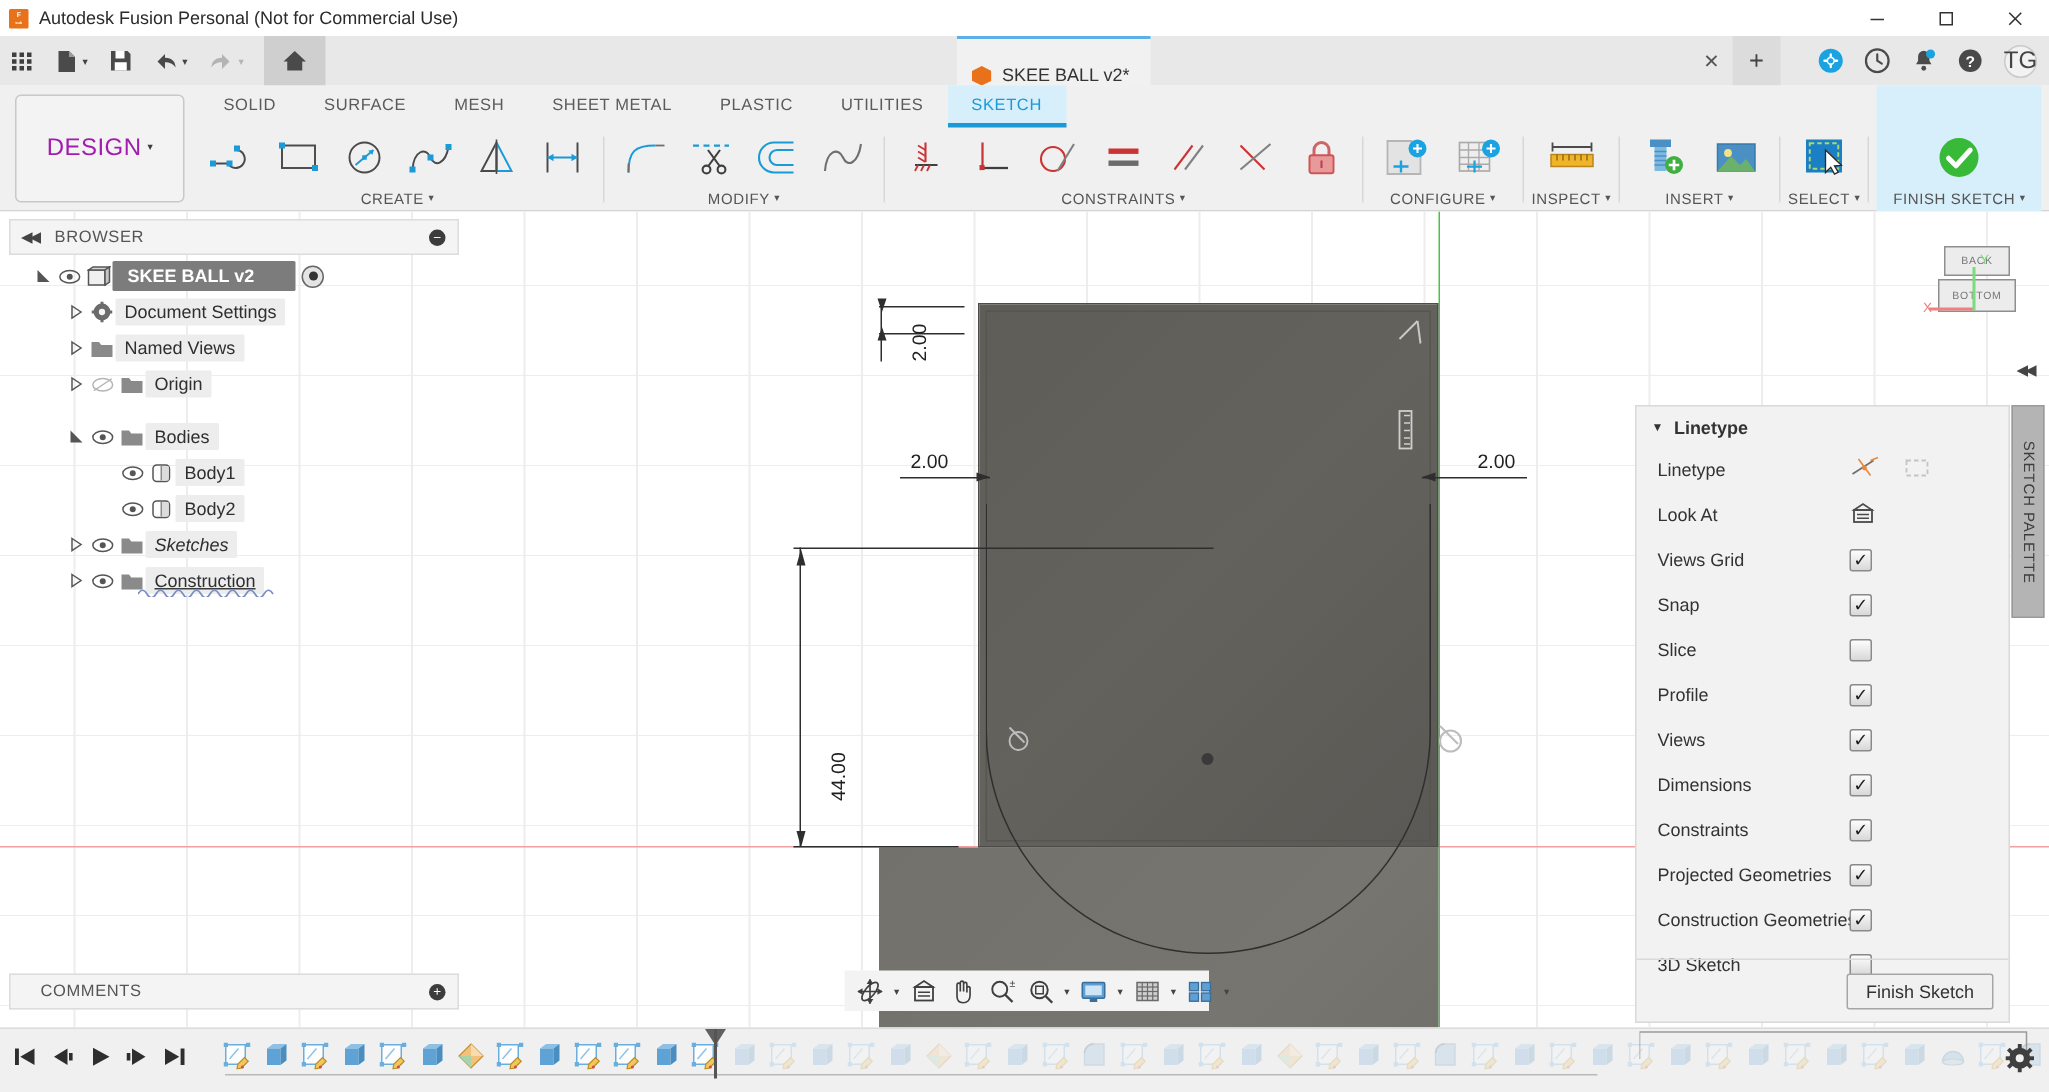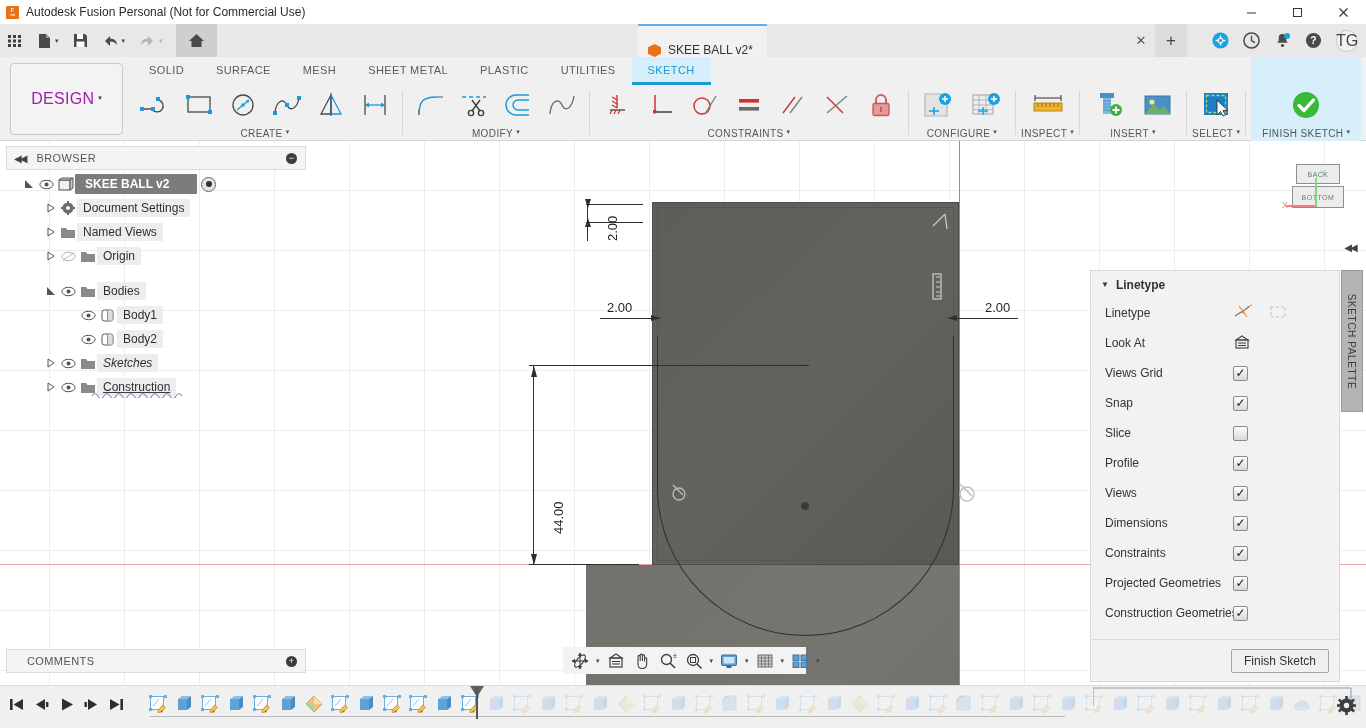--- a/index.html
+++ b/index.html
@@ -1148,20 +1148,26 @@
         </span>
     </div>
 
     <div class="popt">
       <span class="popt-label">Construction Geometries</span>
       <span class="popt-ctl">
           <span class="chk">✓</span>
         </span>
     </div>
 
+    <div class="popt">
+      <span class="popt-label">3D Sketch</span>
+      <span class="popt-ctl">
+          <span class="chk off"></span>
+        </span>
+    </div>
 
     <div class="palette-footer">
       <div class="finish-btn">Finish Sketch</div>
     </div>
   </div>
 
   <div class="palette-tab">
     <span>SKETCH PALETTE</span>
   </div>
 

